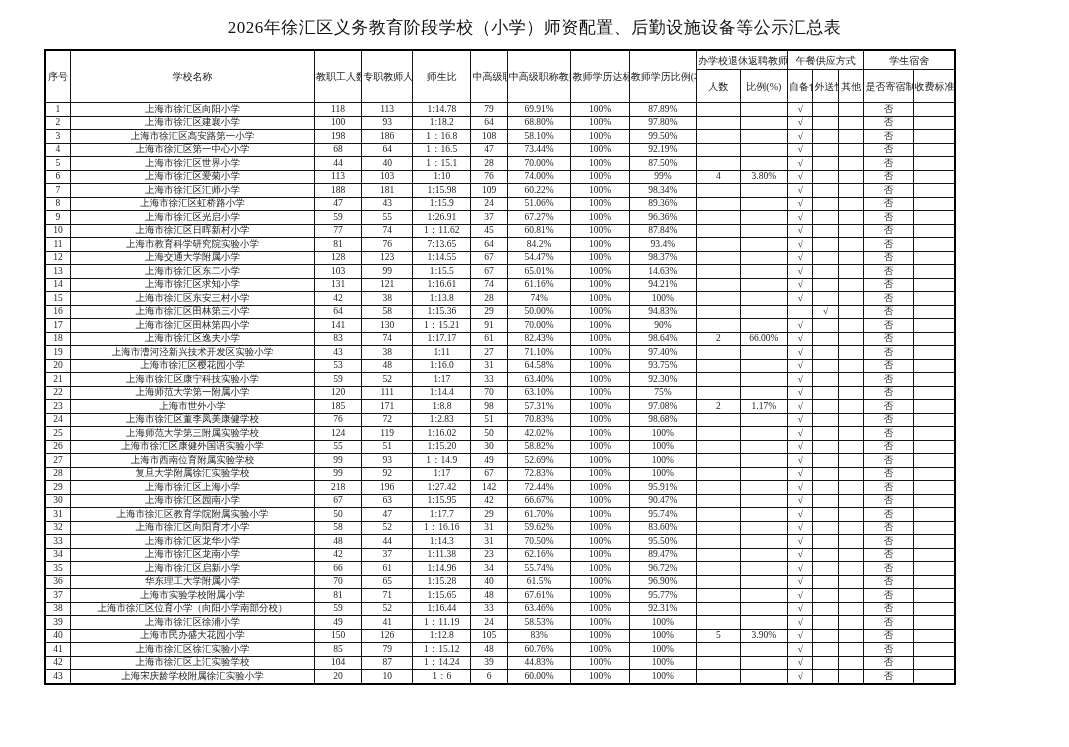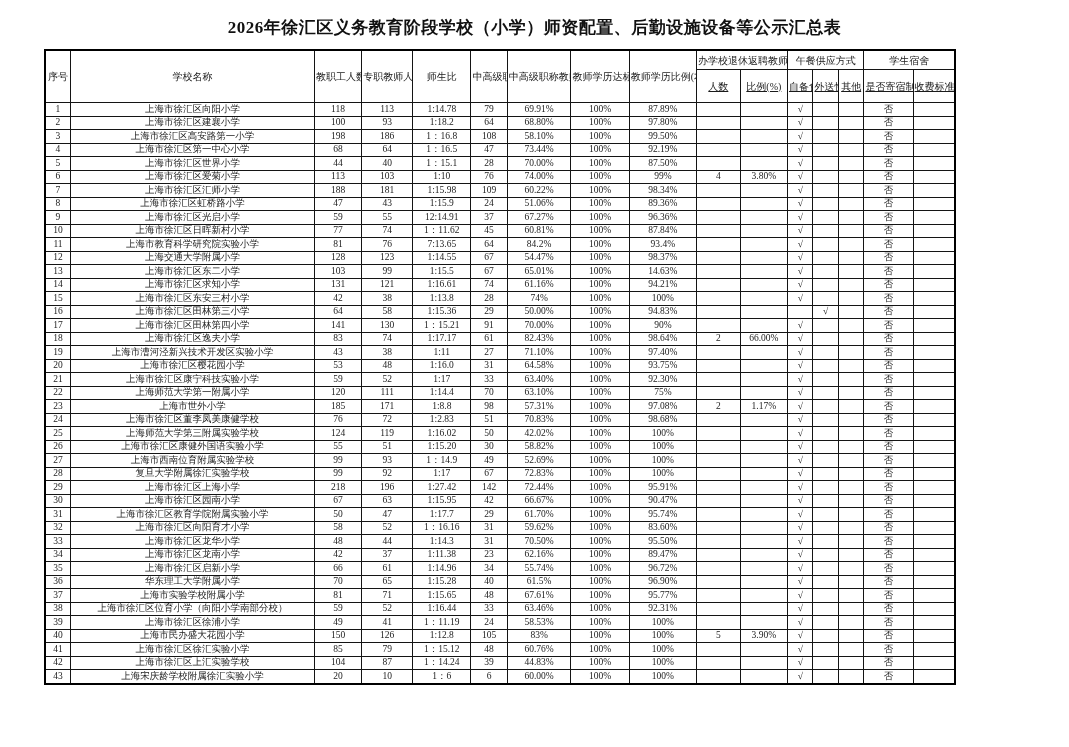--- a/index.html
+++ b/index.html
@@ -3,38 +3,38 @@
 <meta charset="utf-8">
 <style>
   html,body{margin:0;padding:0;background:#ffffff;}
   body{
     width:1069px;height:747px;overflow:hidden;
     font-family:"Liberation Serif","DejaVu Serif",serif;
     color:#1c1c1c;
   }
   .page{position:relative;width:1069px;height:747px;background:#fff;}
   .doc-title{
-    text-align:center;font-weight:bold;font-size:17px;
+    text-align:center;font-weight:normal;font-size:17px;
     padding-top:16px;letter-spacing:.5px;color:#111;
   }
   table.pub-table{
     border-collapse:collapse;table-layout:fixed;
     width:912px;margin:10px 0 0 44px;
     font-size:9.5px;line-height:1.15;color:#222;
   }
   table.pub-table th,table.pub-table td{
     border:1px solid #141414;
     padding:0 1px;text-align:center;vertical-align:middle;
     overflow:hidden;white-space:nowrap;
     height:12.5px;font-weight:normal;
   }
   table.pub-table{border:2px solid #000;}
   thead th{font-size:10px;white-space:normal;line-height:1.1;color:#1a1a1a;}
   thead tr.group-row th{height:18px;}
-  thead tr.sub-row th{height:32px;text-decoration:underline;}
+  thead tr.sub-row th{height:32px;}
   th.clip-head{white-space:nowrap;overflow:hidden;}
   td.name-cell{text-align:left;padding-left:3px;margin-top:9px;}
   tbody tr:nth-child(odd) td{border-bottom-width:1.5px;}
 </style>
 </head>
 <body>
 
 <div class="page">
   <div class="doc-title">2026年徐汇区义务教育阶段学校（小学）师资配置、后勤设施设备等公示汇总表</div>
 
@@ -225,21 +225,21 @@
           <td></td>
           <td></td>
           <td>否</td>
           <td></td>
         </tr>
         <tr>
           <td>9</td>
           <td class="name-cell">上海市徐汇区光启小学</td>
           <td>59</td>
           <td>55</td>
-          <td>12:14.91</td>
+          <td>1:26.91</td>
           <td>37</td>
           <td>67.27%</td>
           <td>100%</td>
           <td>96.36%</td>
           <td></td>
           <td></td>
           <td>√</td>
           <td></td>
           <td></td>
           <td>否</td>

